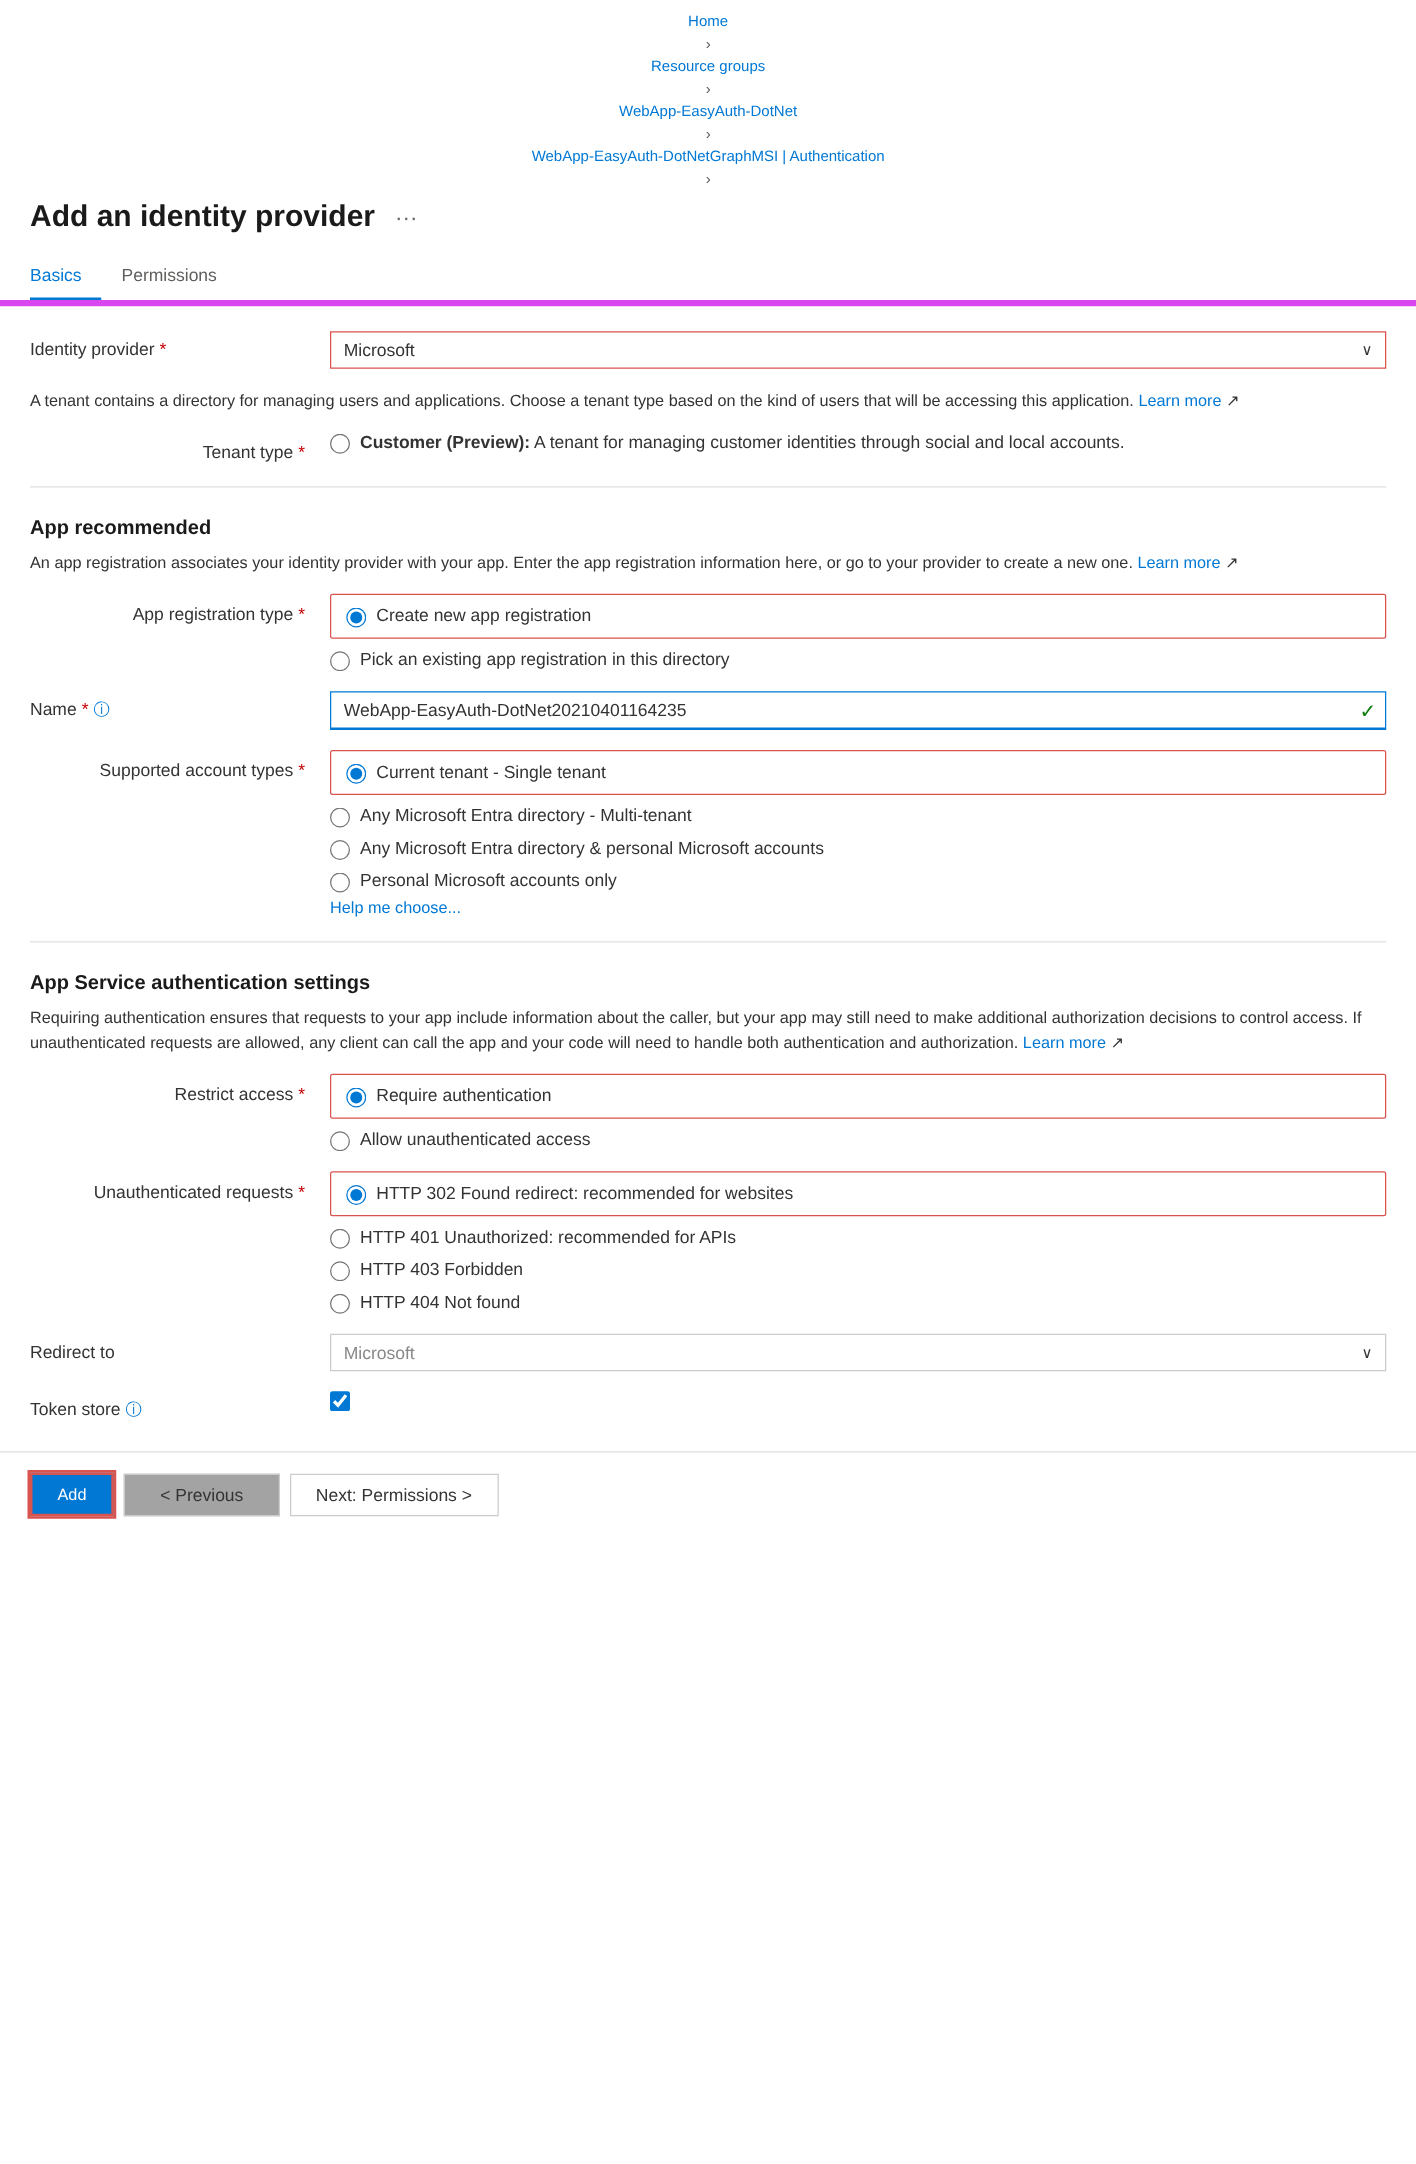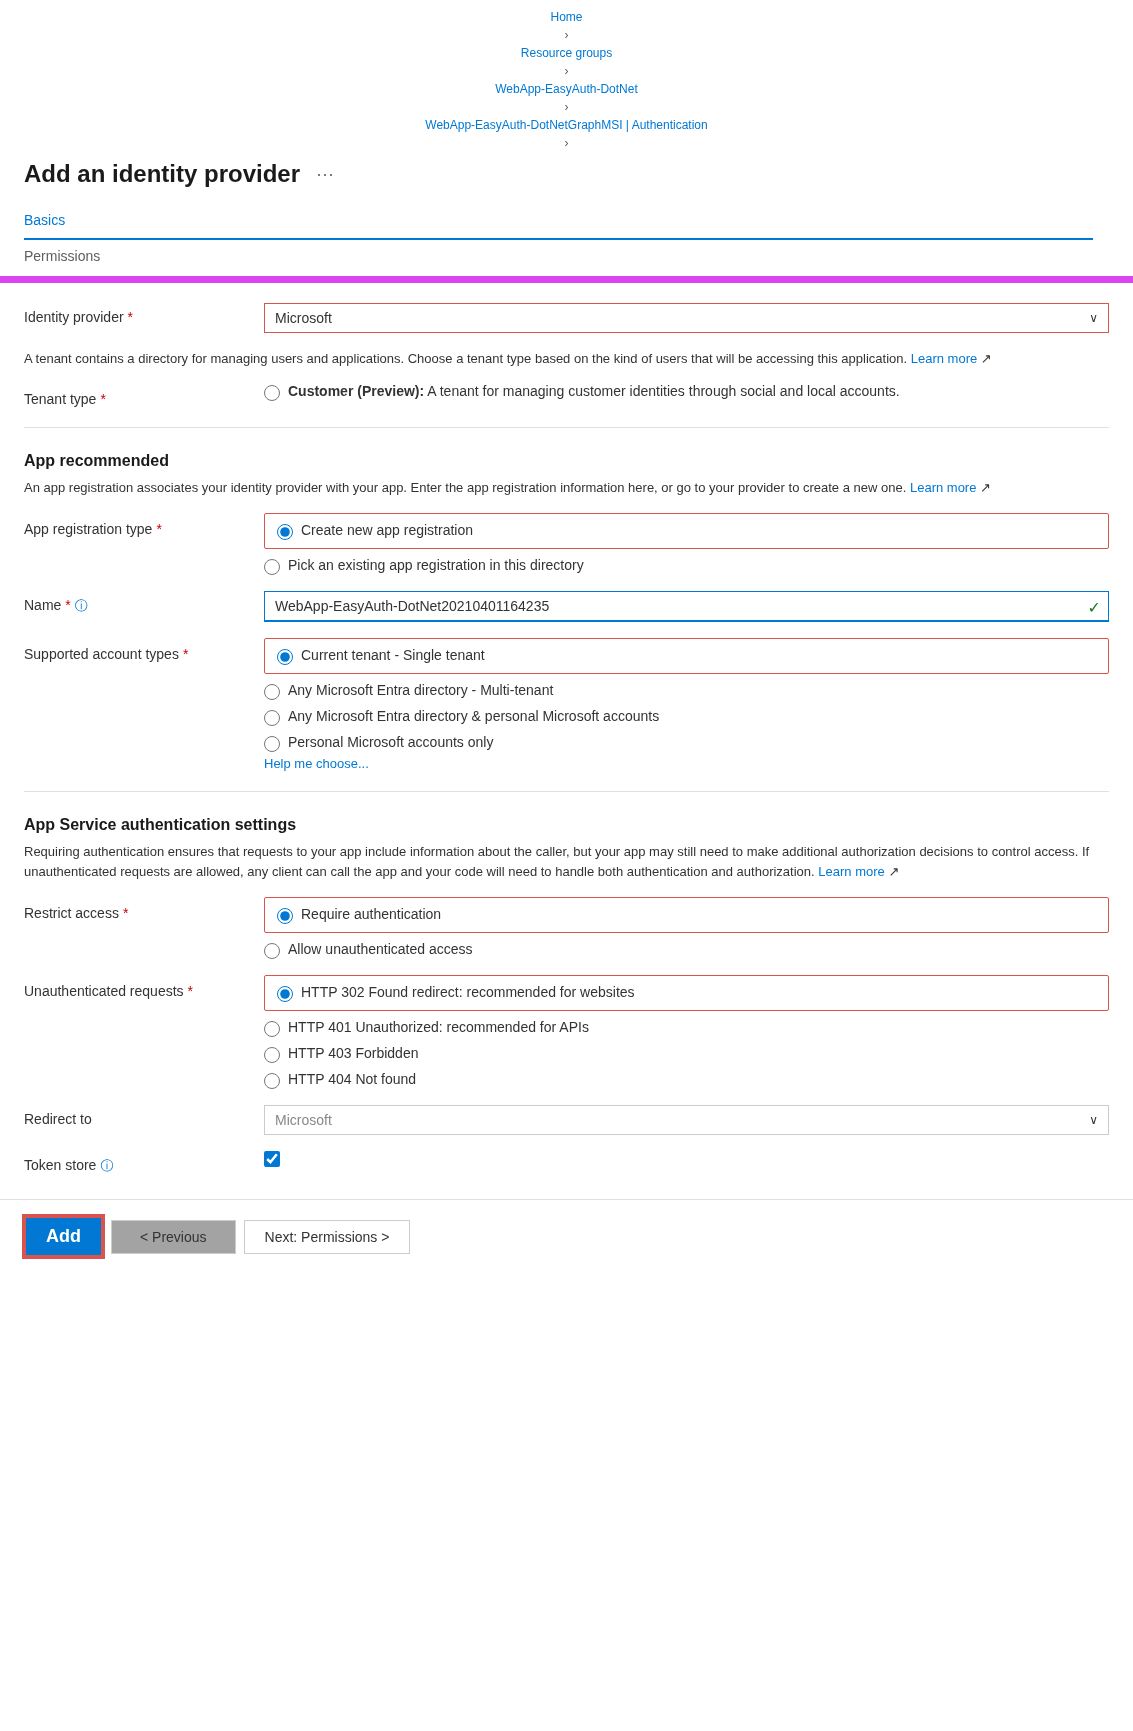--- a/index.html
+++ b/index.html
@@ -36,24 +36,23 @@
     .ellipsis-btn {
       font-size: 18px;
       color: #666;
       cursor: pointer;
       padding: 2px 6px;
       border: none;
       background: none;
     }
     .tabs-bar {
       display: flex;
-      border-bottom: 7px solid #d946ef;
+      border-bottom: 5px solid #d946ef;
       padding: 0 24px;
       margin-bottom: 20px;
-      flex-direction: column;
     }
     .tab {
       padding: 8px 16px 10px 0;
       margin-right: 16px;
       cursor: pointer;
       font-size: 14px;
       color: #605e5c;
       border-bottom: 2px solid transparent;
     }
     .tab.active {
@@ -183,22 +182,22 @@
       display: flex;
       gap: 8px;
       align-items: center;
       margin-top: 24px;
     }
     .btn-add {
       background: #0078d4;
       color: #fff;
       border: 2px solid #d9534f;
       padding: 8px 20px;
-      font-size: 18px;
-      font-weight: 700;
+      font-size: 13px;
+      font-weight: 400;
       cursor: pointer;
       outline: 2px solid #d9534f;
     }
     .btn-prev {
       background: #a3a3a3;
       color: #333;
       border: 1px solid #ccc;
       padding: 8px 28px;
       font-size: 14px;
       cursor: pointer;
@@ -215,21 +214,21 @@
       display: flex;
       align-items: center;
       gap: 6px;
     }
     .checkbox-item input[type="checkbox"] {
       width: 16px;
       height: 16px;
       accent-color: #0078d4;
     }
     .bold { font-weight: 600; }
-    .field-label-top { padding-top: 8px; }
+    .field-label-top { padding-top: 8px; justify-content: flex-end; }
   </style>
 </head>
 <body>
 
 <div class="breadcrumb">
   <a>Home</a>
   <span>›</span>
   <a>Resource groups</a>
   <span>›</span>
   <a>WebApp-EasyAuth-DotNet</a>

